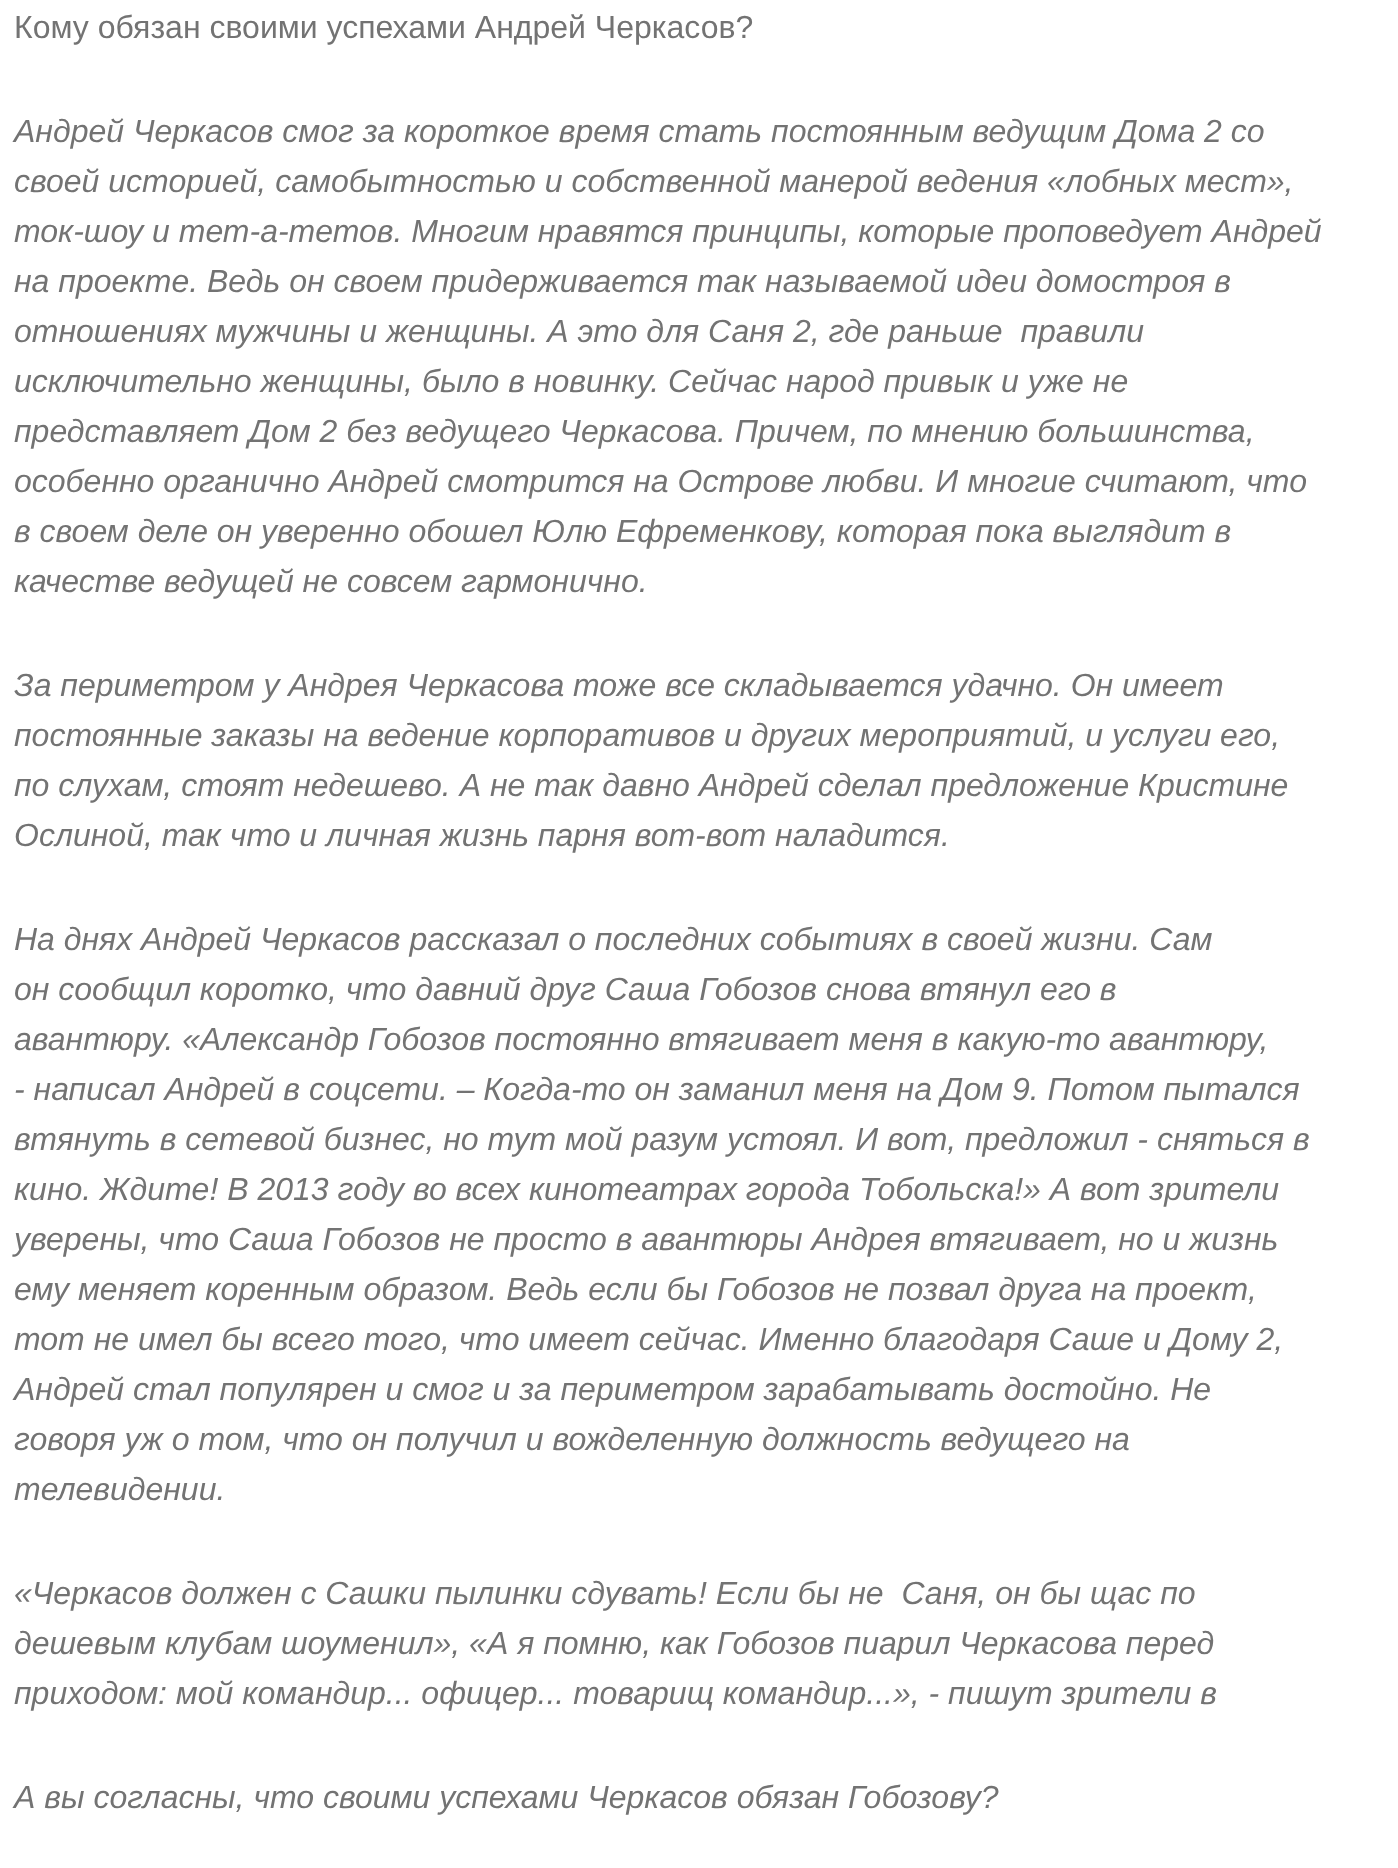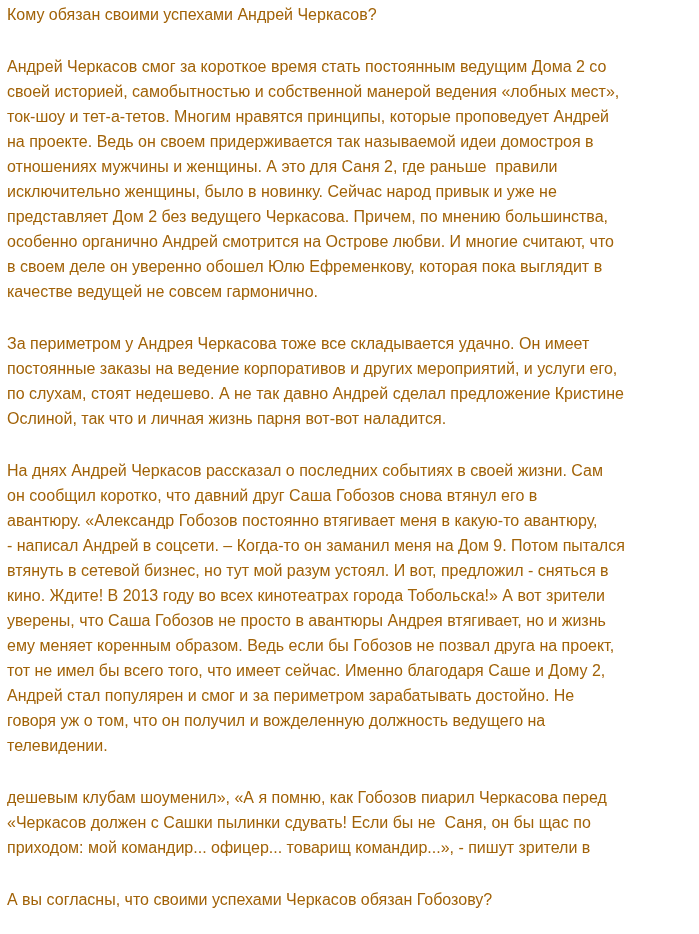--- a/index.html
+++ b/index.html
@@ -14,25 +14,26 @@
     font-family: "Liberation Sans", "DejaVu Sans", sans-serif;
   }
   .article {
     padding: 2px 0 0 7px;
     width: 692px;
   }
   .para {
     margin: 0 0 27px 0;
     font-size: 16px;
     line-height: 25px;
-    color: #a16207;
+    color: #737373;
     font-weight: 400;
   }
   .para .line {
     white-space: pre;   
+    font-style: italic;
   }
   .para:last-child {
     margin-bottom: 0;
   }
 </style>
 </head>
 <body>
 
 <div class="article">
   <div class="para">Кому обязан своими успехами Андрей Черкасов?</div>
@@ -62,20 +63,20 @@
       <div class="line">втянуть в сетевой бизнес, но тут мой разум устоял. И вот, предложил - сняться в</div>
       <div class="line">кино. Ждите! В 2013 году во всех кинотеатрах города Тобольска!» А вот зрители</div>
       <div class="line">уверены, что Саша Гобозов не просто в авантюры Андрея втягивает, но и жизнь</div>
       <div class="line">ему меняет коренным образом. Ведь если бы Гобозов не позвал друга на проект,</div>
       <div class="line">тот не имел бы всего того, что имеет сейчас. Именно благодаря Саше и Дому 2,</div>
       <div class="line">Андрей стал популярен и смог и за периметром зарабатывать достойно. Не</div>
       <div class="line">говоря уж о том, что он получил и вожделенную должность ведущего на</div>
       <div class="line">телевидении.</div>
     </div>
   <div class="para">
+      <div class="line">«Черкасов должен с Сашки пылинки сдувать! Если бы не  Саня, он бы щас по</div>
       <div class="line">дешевым клубам шоуменил», «А я помню, как Гобозов пиарил Черкасова перед</div>
-      <div class="line">«Черкасов должен с Сашки пылинки сдувать! Если бы не  Саня, он бы щас по</div>
       <div class="line">приходом: мой командир... офицер... товарищ командир...», - пишут зрители в</div>
     </div>
   <div class="para">
       <div class="line">А вы согласны, что своими успехами Черкасов обязан Гобозову?</div>
     </div>
 </div>
 
 </body></html>

